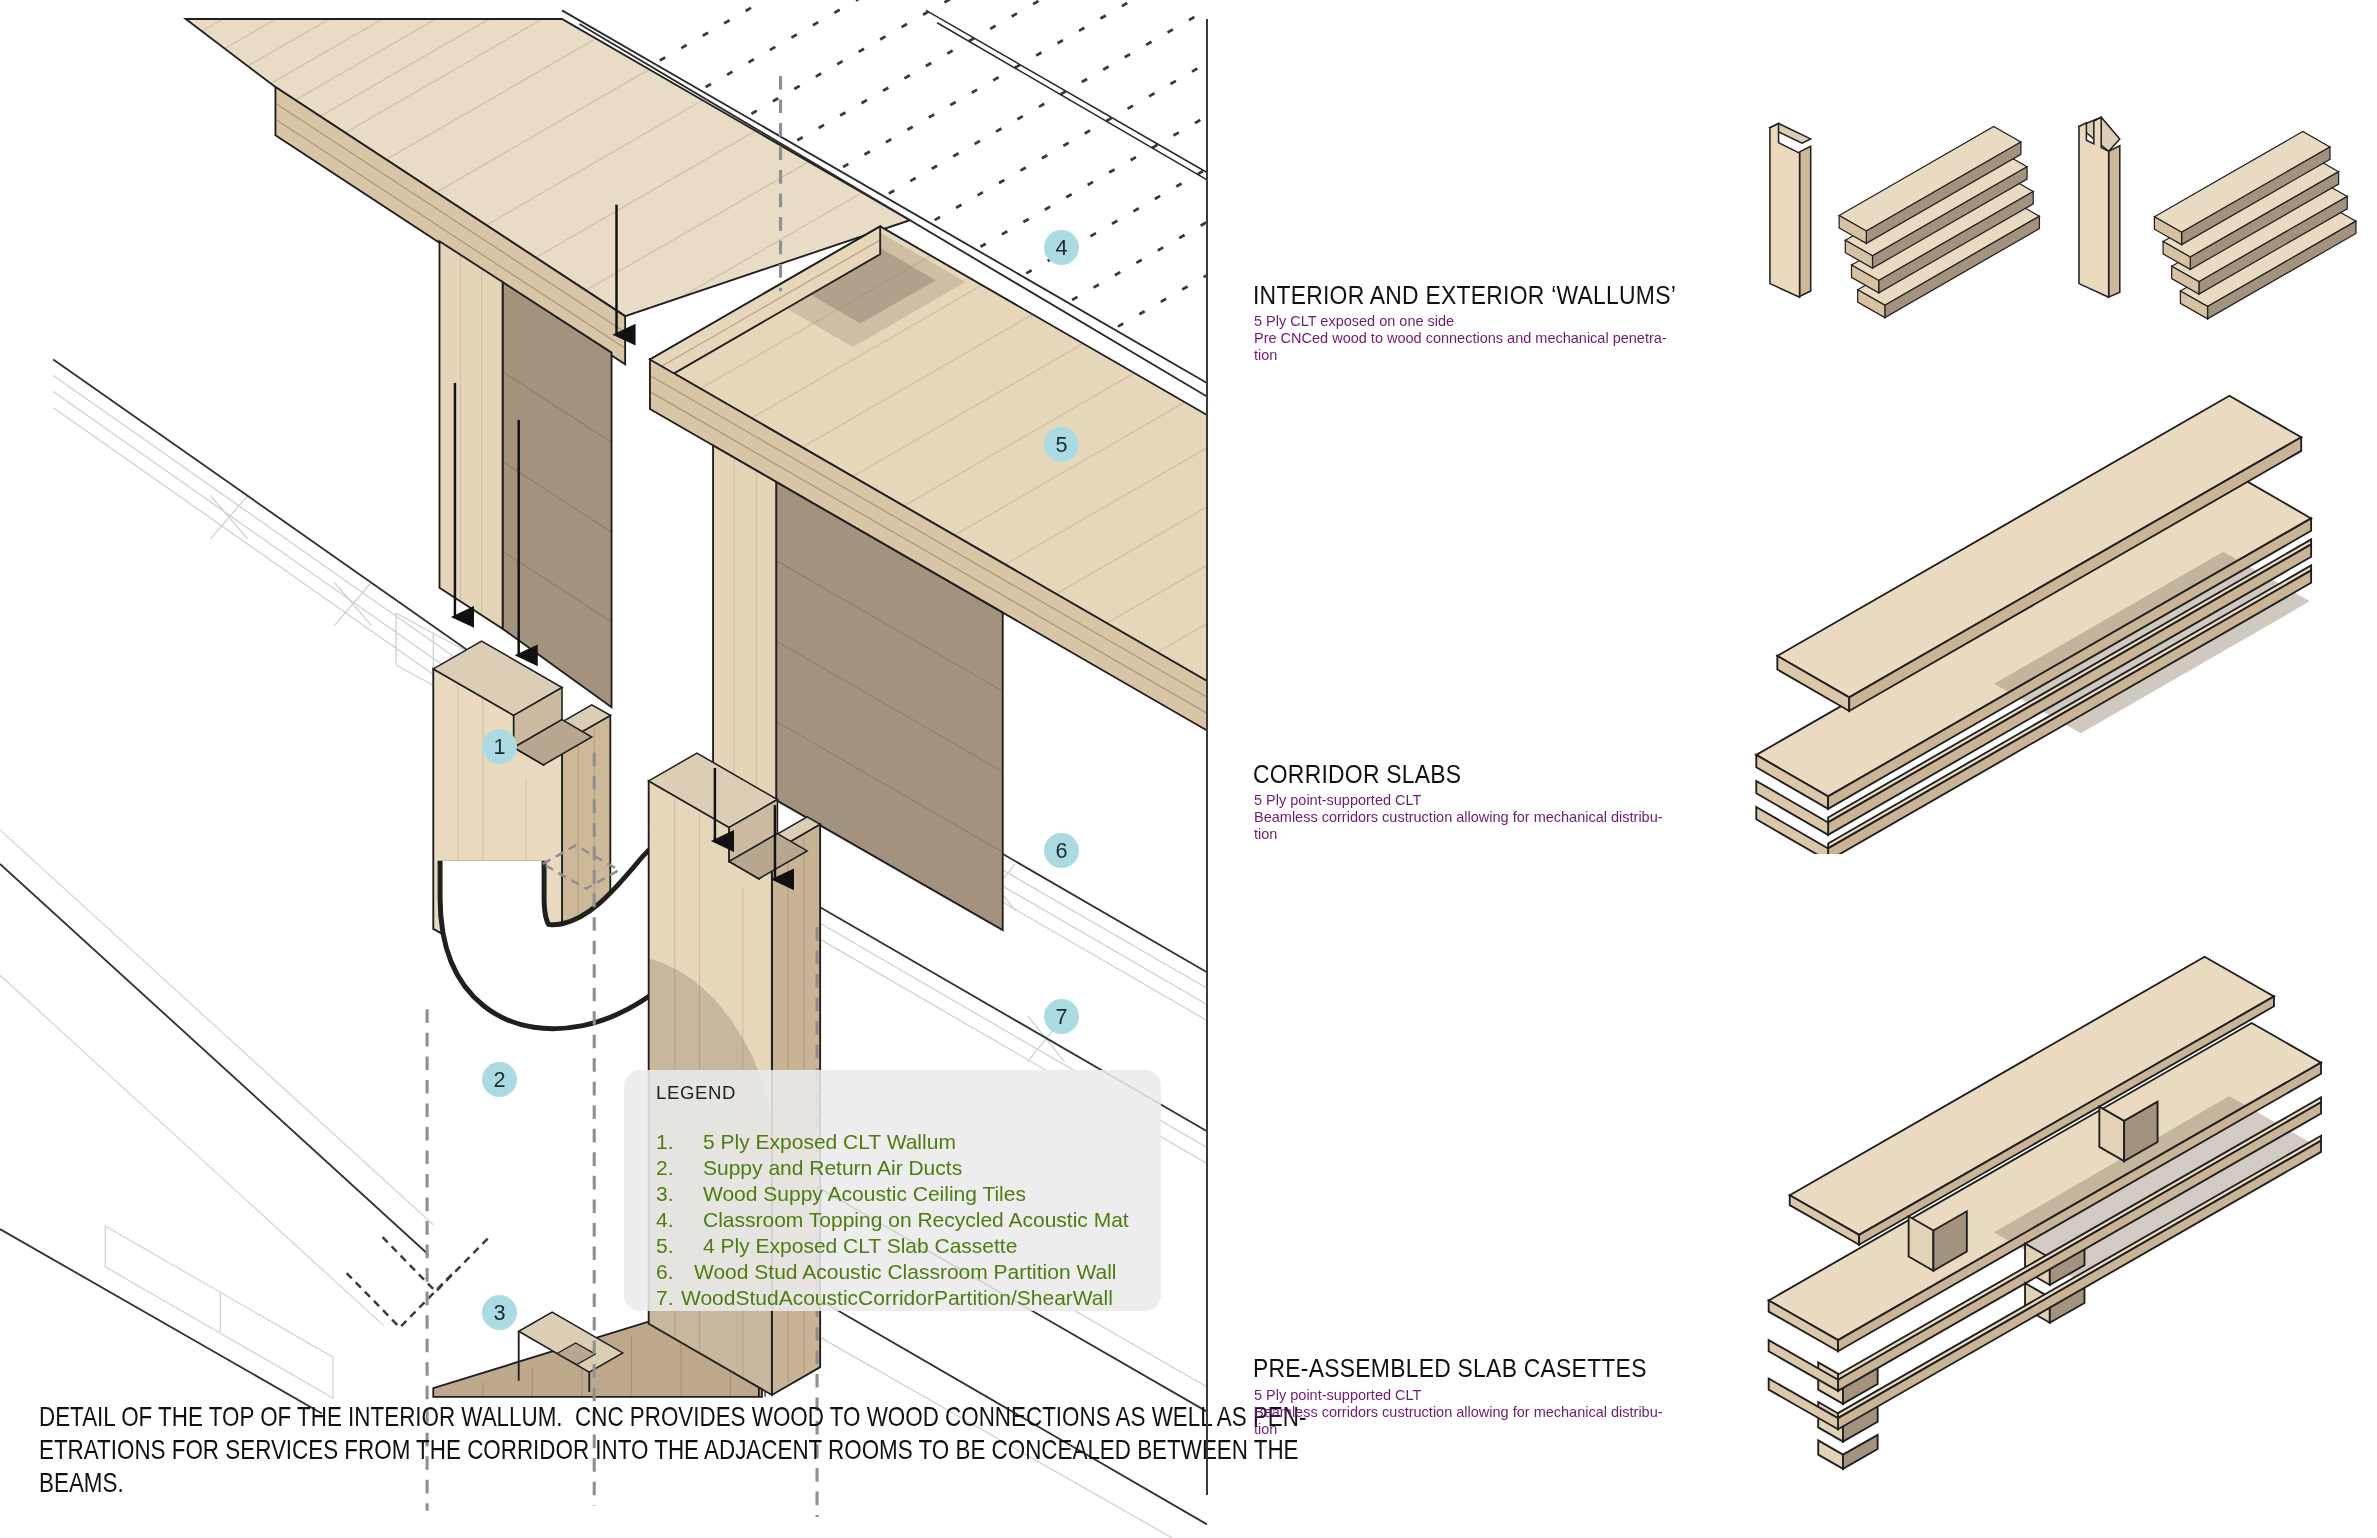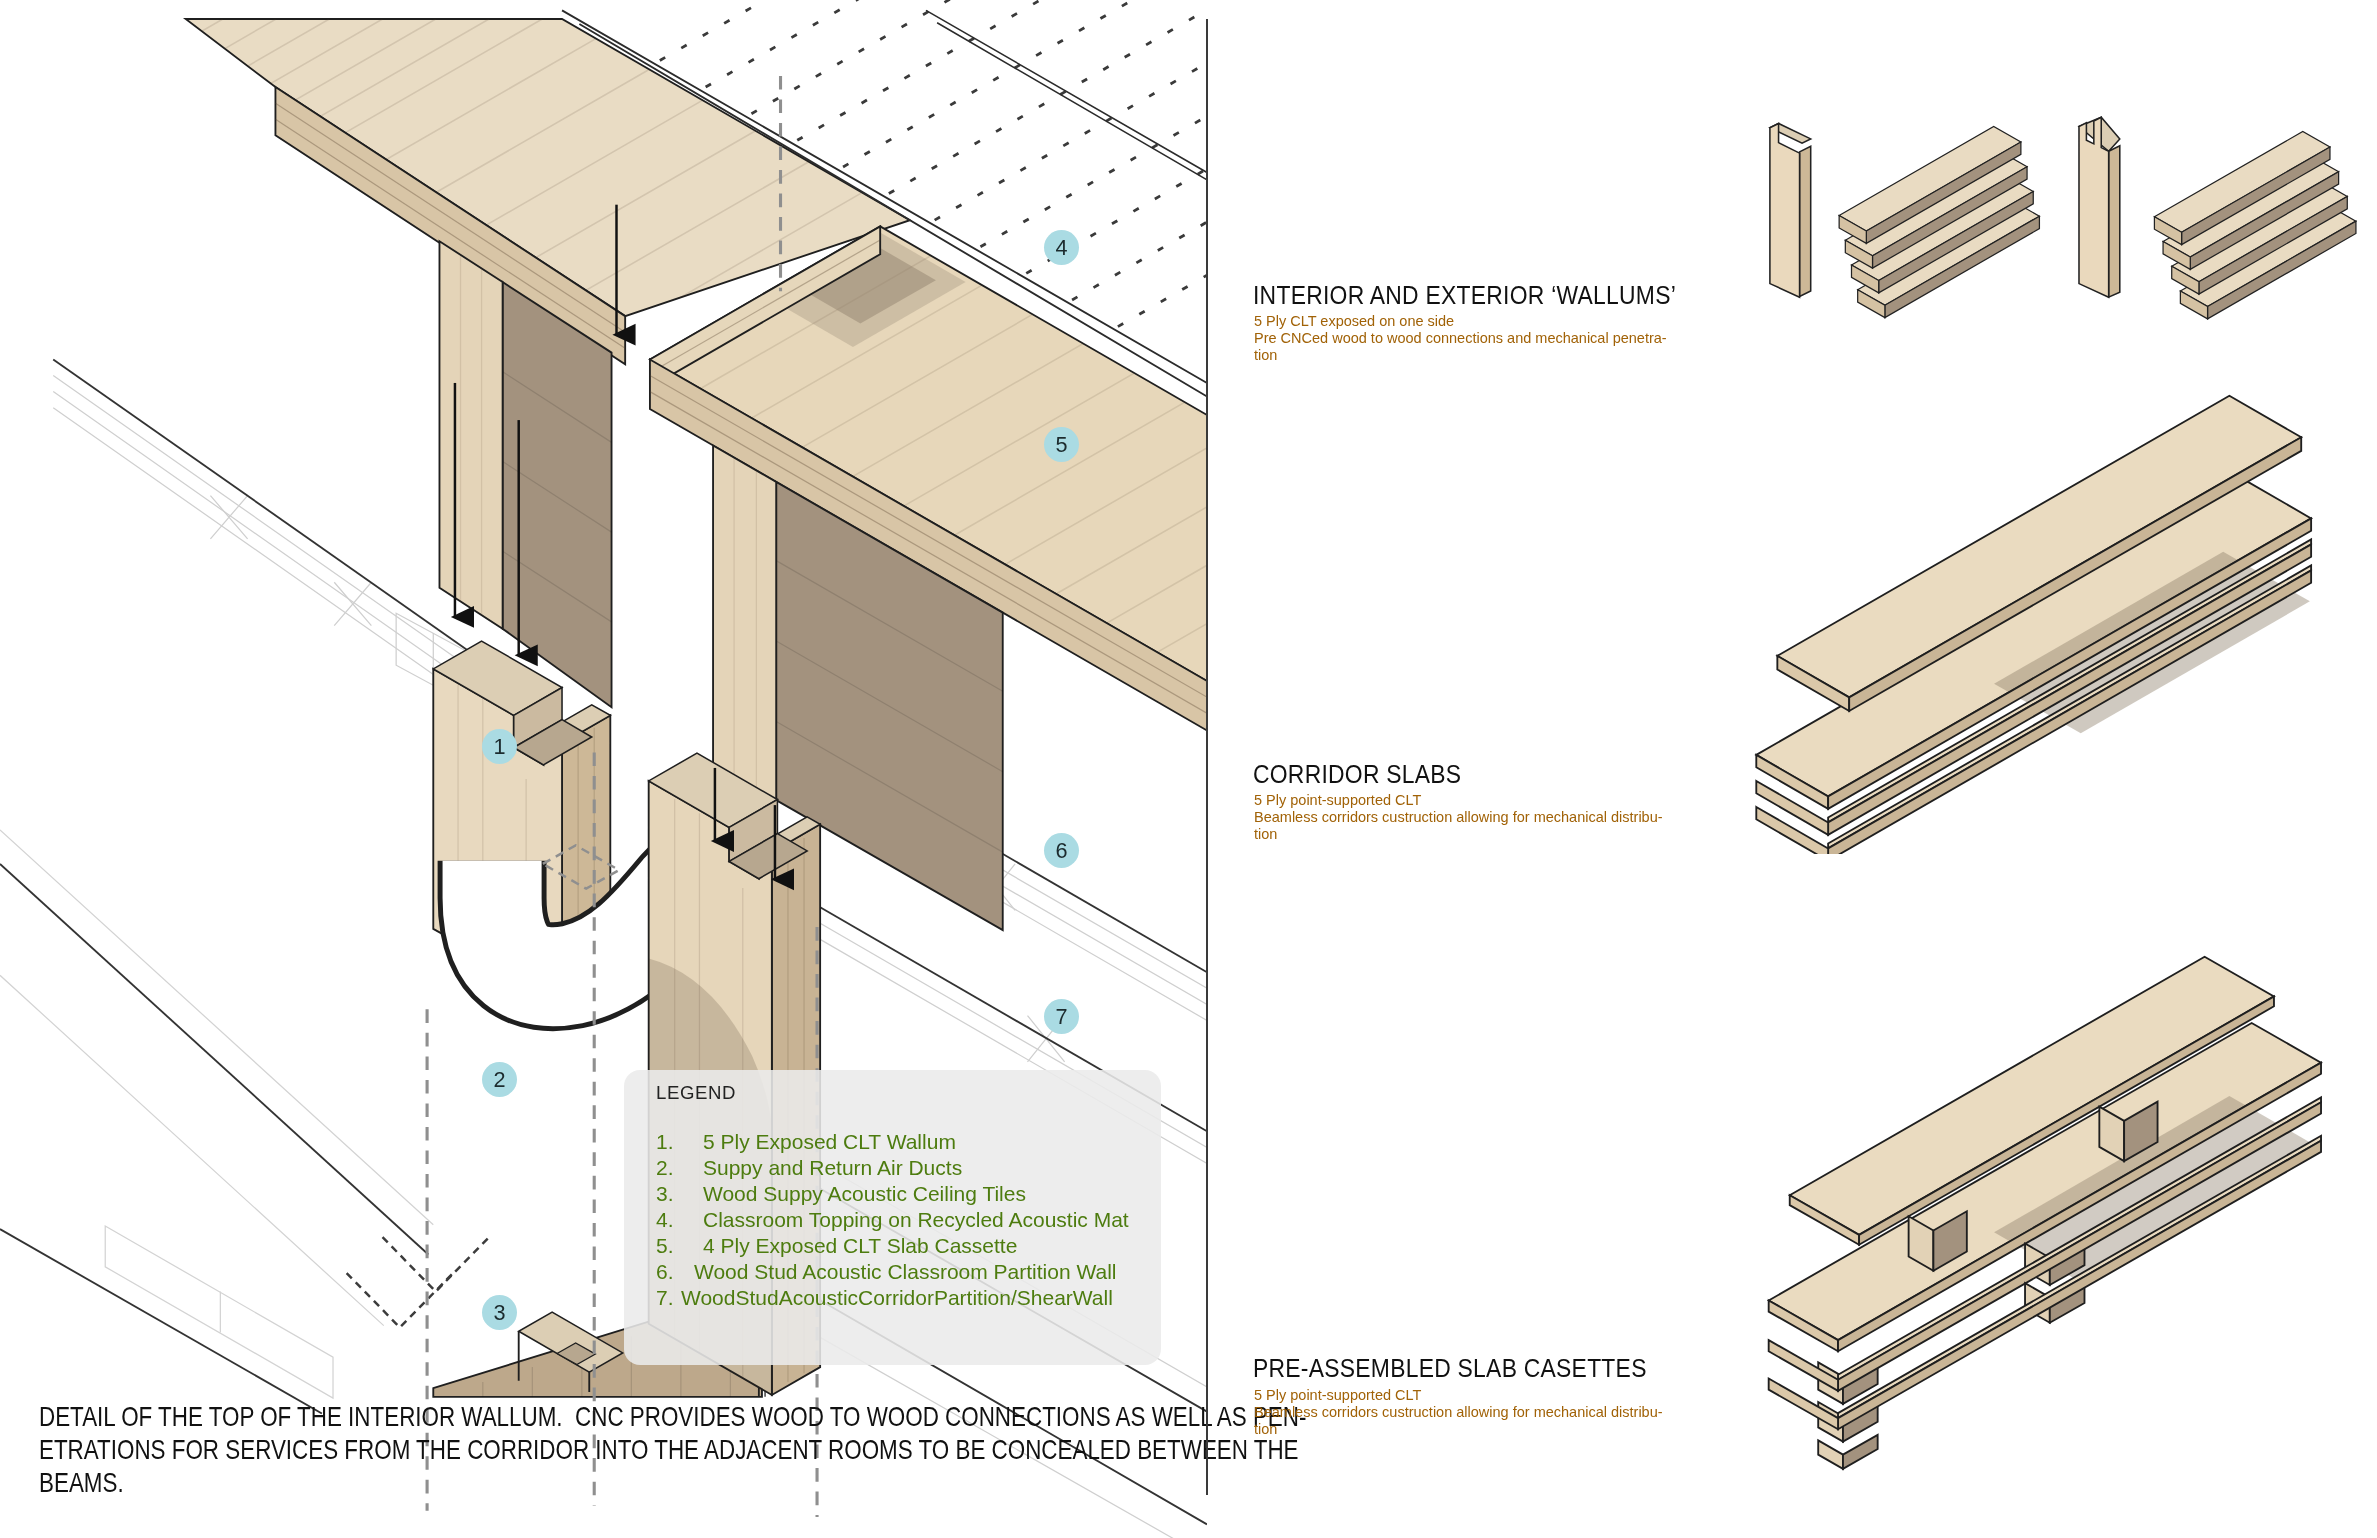--- a/index.html
+++ b/index.html
@@ -15,21 +15,21 @@
   }
   .abs{position:absolute;}
   
   .callout{
     position:absolute;width:35px;height:35px;border-radius:50%;
     background:var(--accent-callout);display:flex;align-items:center;justify-content:center;
     font-size:21.7px;color:#1c2b2e;
   }
   
   .legend{
-    position:absolute;left:624px;top:1070px;width:537px;height:295px;
+    position:absolute;left:624px;top:1070px;width:537px;height:241px;
     background:var(--legend-bg);border-radius:16px;box-sizing:border-box;
     padding:12.4px 0 0 32px;
   }
   .legend-title{font-size:18.6px;letter-spacing:0.6px;color:#222;}
   .legend-list{margin-top:25px;}
   .lg-row{font-size:21px;line-height:26px;color:#4d7c0f;white-space:nowrap;}
   .lg-row .num{display:inline-block;width:47px;}
   .lg-row.r6 .num{width:38px;}
   .lg-row.r7 .num{width:25px;}
   
@@ -38,21 +38,21 @@
     font-size:28px;line-height:33px;color:#111;font-weight:500;
     transform:scaleX(.80);transform-origin:left top;white-space:pre;
   }
   
   .divider{position:absolute;left:1206px;top:18.6px;width:1.9px;height:1476px;background:#3a3a3a;}
   .sec-title{
     position:absolute;left:1253px;font-size:26px;font-weight:500;color:#111;
     letter-spacing:0.3px;transform:scaleX(.88);transform-origin:left top;white-space:nowrap;
   }
   .sec-body{position:absolute;left:1254px;width:433px;}
-  .sec-body div{font-size:14.5px;line-height:17px;color:#a16207;white-space:pre;}
+  .sec-body div{font-size:14.5px;line-height:17px;color:#701a75;white-space:pre;}
 </style>
 </head>
 <body>
 
 <svg class="abs" style="left:0;top:0" width="1207" height="1539" viewBox="0 0 1950 2485">
   <defs>
     <marker id="arrow" viewBox="0 0 10 10" refX="5" refY="8" markerWidth="11" markerHeight="11" orient="auto">
       <path d="M1,1 L5,9.5 L9,1 Z" fill="#111"></path>
     </marker>
     <clipPath id="clipA">

